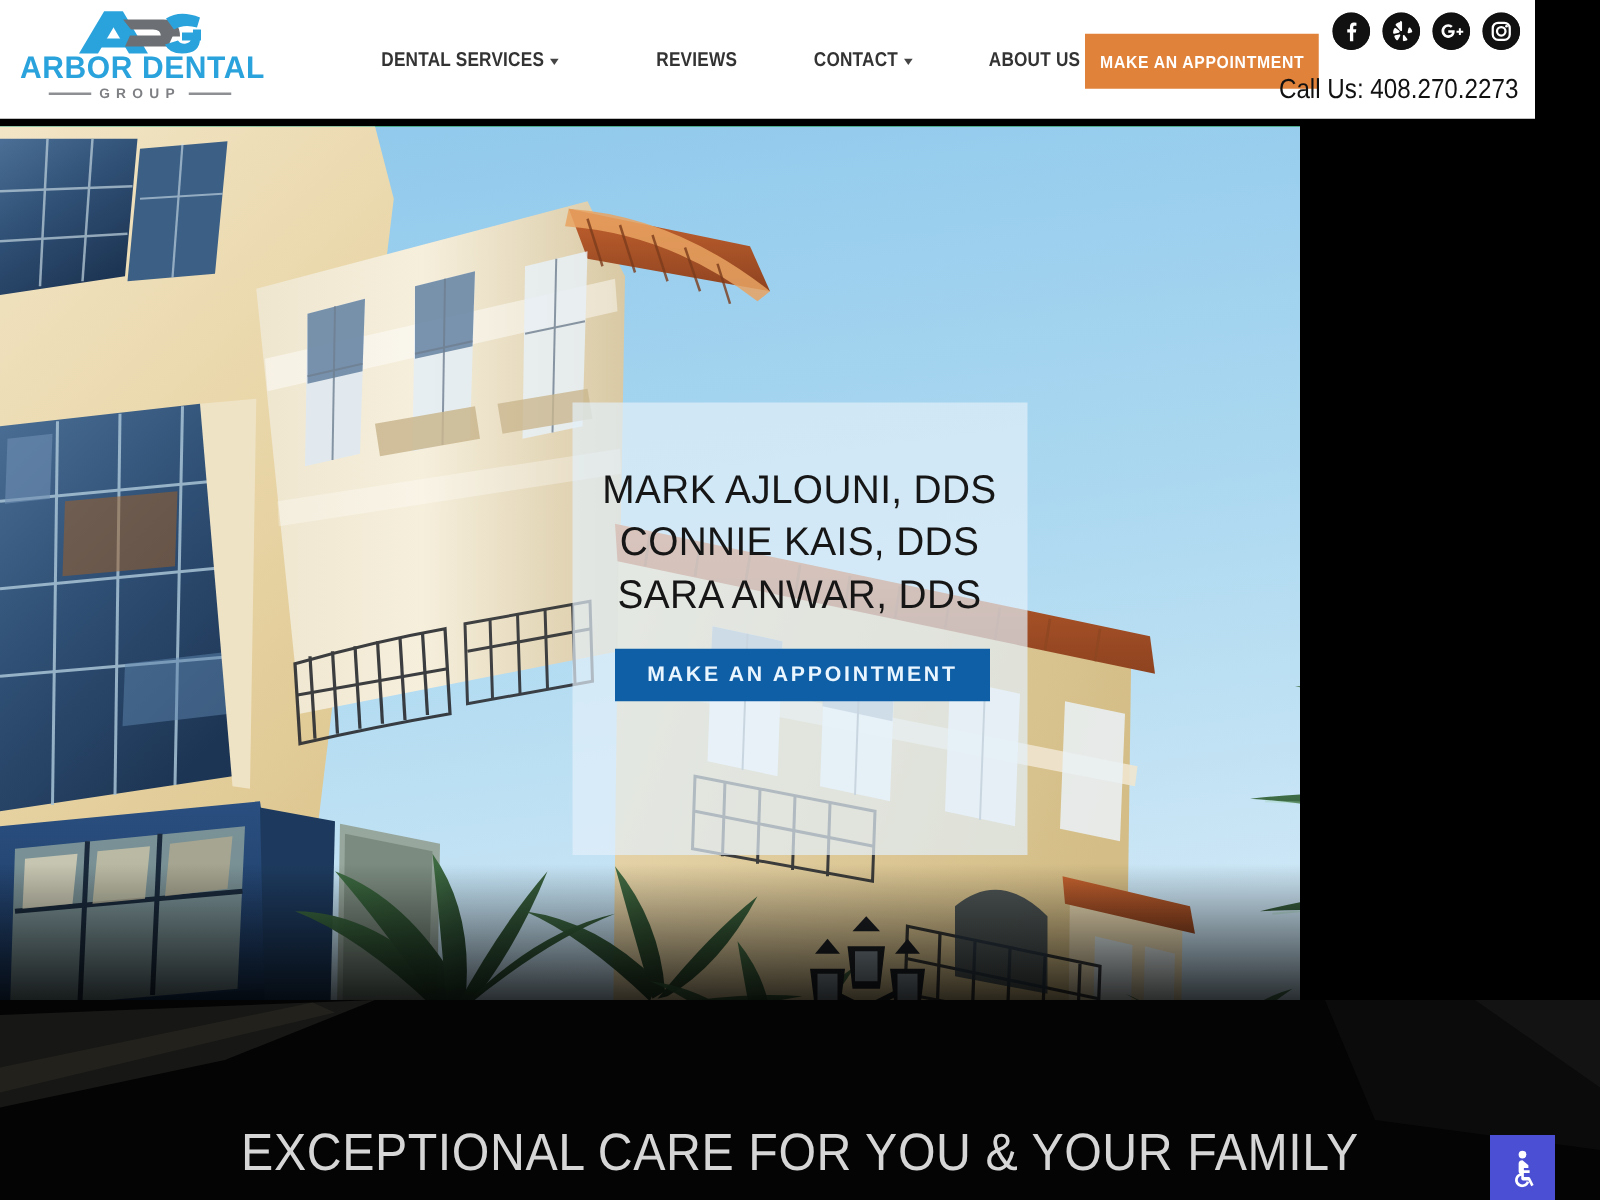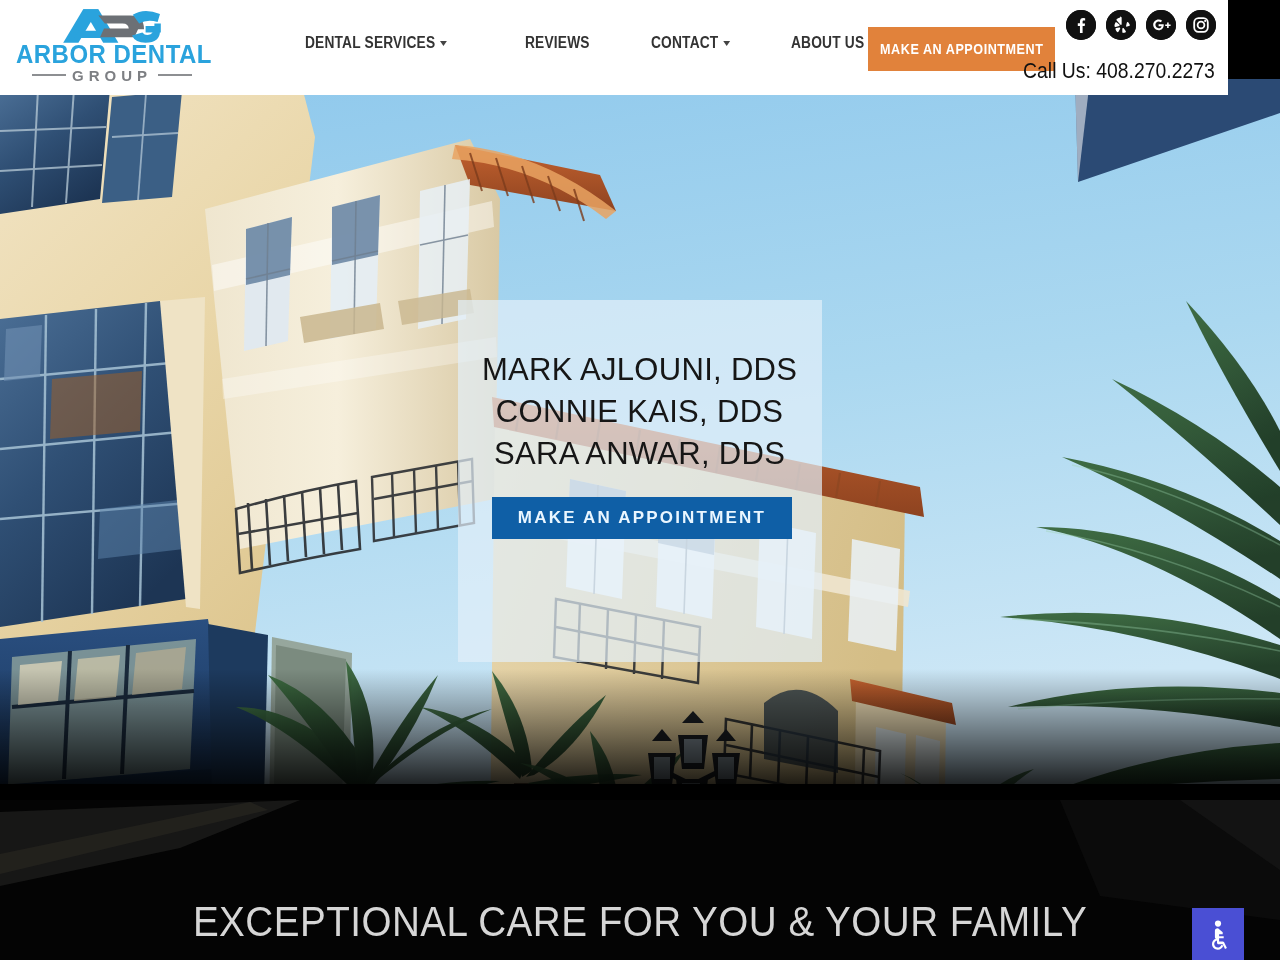--- a/index.html
+++ b/index.html
@@ -24,27 +24,27 @@
     font-size:25px; font-weight:bold; letter-spacing:0.5px;
     color:#2aa3dd; line-height:1; white-space:nowrap;
     transform:scaleX(0.96);
   }
   .logo-sub-row{
     position:absolute; left:0; top:64px; width:200px; height:14px;
     display:flex; align-items:center; justify-content:center; gap:6px;
   }
   .logo-rule{ height:2px; background:#8d8f92; flex:0 0 34px; }
   .logo-sub{
-    font-size:15px; font-weight:bold; letter-spacing:5px;
+    font-size:11px; font-weight:bold; letter-spacing:5px;
     color:#7d7f83; line-height:1; white-space:nowrap;
   }
 
   .nav{
     position:absolute; left:305px; top:34px; height:30px;
-    display:flex; align-items:flex-start; gap:0px;
+    display:flex; align-items:center; gap:0px;
   }
   .nav-item{
     display:flex; align-items:center; gap:6px;
     color:#333333; font-size:16px; font-weight:bold;
     letter-spacing:0.2px; white-space:nowrap;
     text-transform:uppercase; cursor:pointer;
     transform:scaleX(0.86); transform-origin:left center;
   }
   .nav-gap-1{ margin-right:55px; }
   .nav-gap-2{ margin-right:50px; }
@@ -78,21 +78,21 @@
   .phone{
     position:absolute; right:13px; top:58px;
     font-size:22px; color:#111; white-space:nowrap;
     font-family:"Liberation Sans Narrow","Liberation Sans",sans-serif;
     transform:scaleX(0.88); transform-origin:right center;
     font-weight:500;
   }
 
   
   .hero{
-    position:absolute; left:0; top:79px; width:1280px; height:705px;
+    position:absolute; left:0; top:101px; width:1040px; height:705px;
     overflow:hidden; background:#22c55e;
   }
   .hero-svg{ position:absolute; left:0; top:0; width:1280px; height:705px; }
 
   .hero-box{
     position:absolute; left:458px; top:221px; width:364px; height:362px;
     background:rgba(226,240,250,0.70);
     display:flex; flex-direction:column; align-items:center;
   }
   .hero-names{

